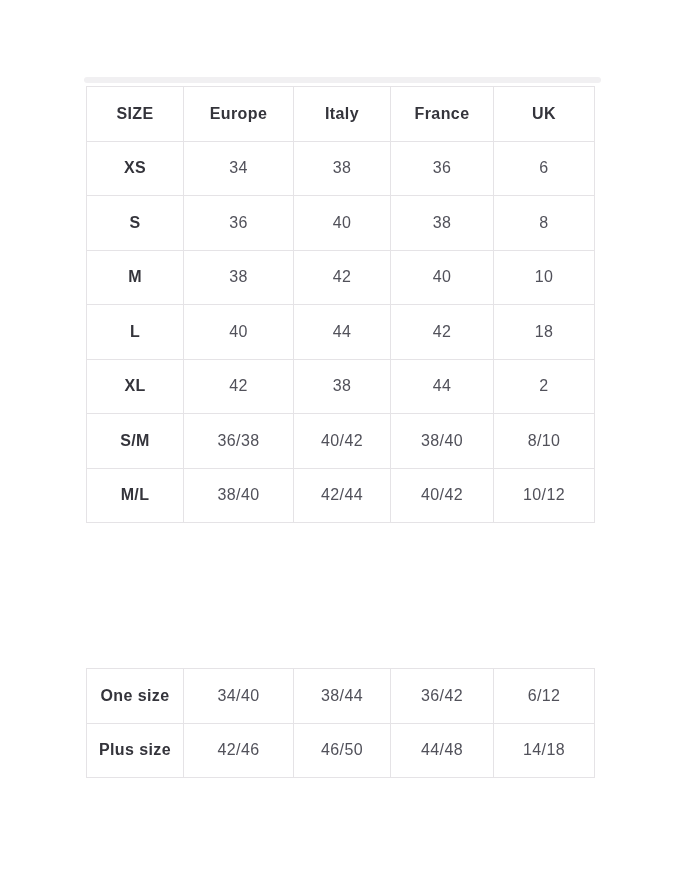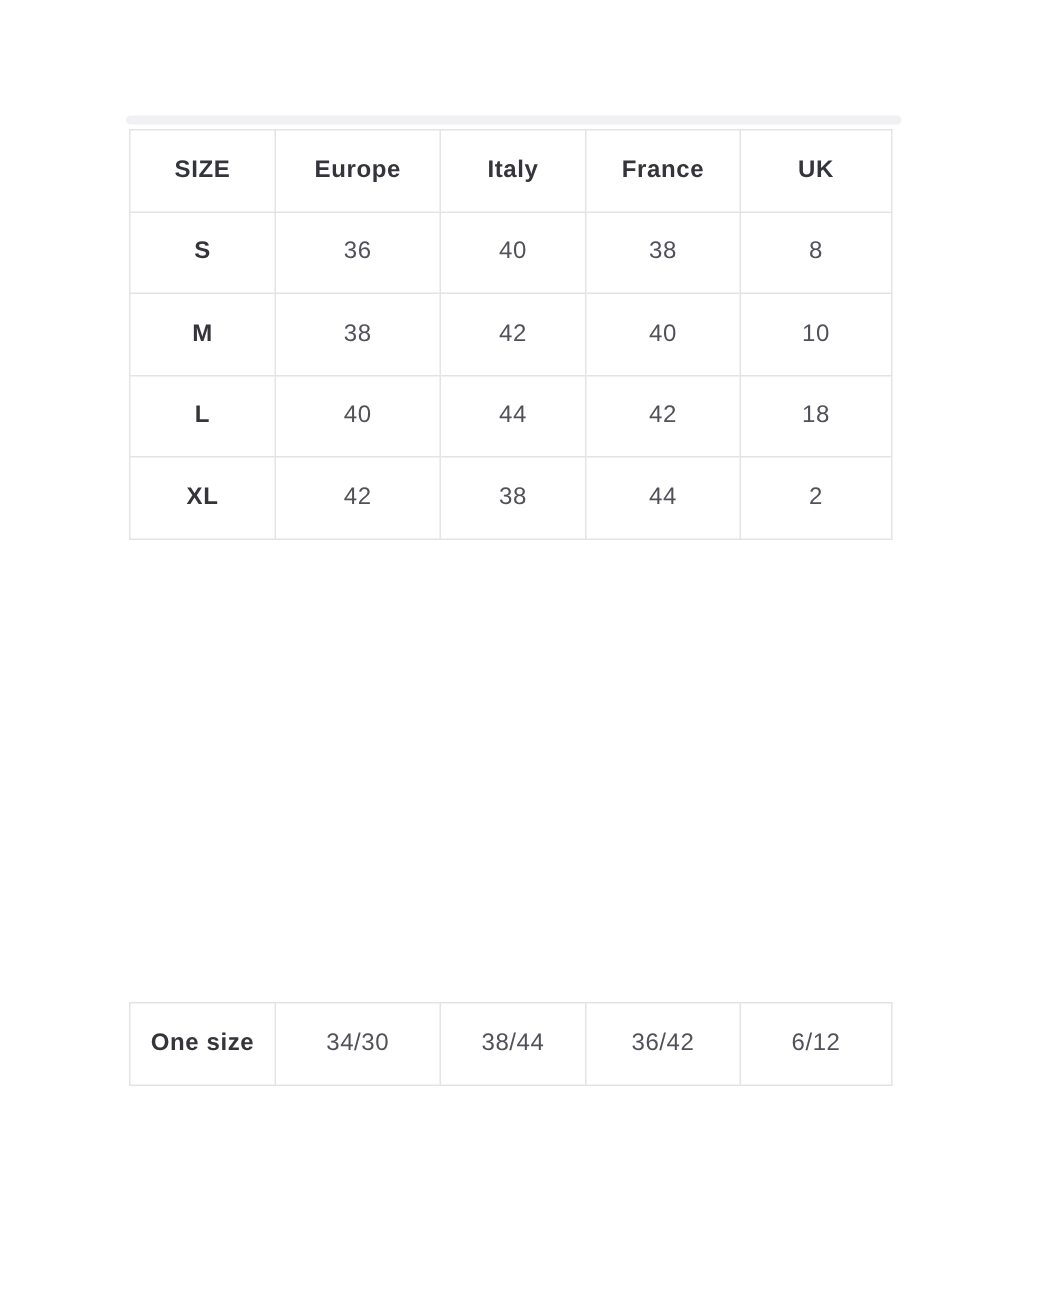--- a/index.html
+++ b/index.html
@@ -77,20 +77,27 @@
       <tr>
         <th>SIZE</th>
         <th>Europe</th>
         <th>Italy</th>
         <th>France</th>
         <th>UK</th>
       </tr>
     </thead>
     <tbody>
       <tr>
+        <th>XS</th>
+        <td>34</td>
+        <td>38</td>
+        <td>36</td>
+        <td>6</td>
+      </tr>
+      <tr>
         <th>S</th>
         <td>36</td>
         <td>40</td>
         <td>38</td>
         <td>8</td>
       </tr>
       <tr>
         <th>M</th>
         <td>38</td>
         <td>42</td>
@@ -104,35 +111,56 @@
         <td>42</td>
         <td>18</td>
       </tr>
       <tr>
         <th>XL</th>
         <td>42</td>
         <td>38</td>
         <td>44</td>
         <td>2</td>
       </tr>
+      <tr>
+        <th>S/M</th>
+        <td>36/38</td>
+        <td>40/42</td>
+        <td>38/40</td>
+        <td>8/10</td>
+      </tr>
+      <tr>
+        <th>M/L</th>
+        <td>38/40</td>
+        <td>42/44</td>
+        <td>40/42</td>
+        <td>10/12</td>
+      </tr>
     </tbody>
   </table>
 
   <table class="size-table secondary">
     <colgroup>
       <col class="col-size">
         <col class="col-europe">
         <col class="col-italy">
         <col class="col-france">
         <col class="col-uk">
     </colgroup>
     <tbody>
       <tr>
         <th>One size</th>
-        <td>34/30</td>
+        <td>34/40</td>
         <td>38/44</td>
         <td>36/42</td>
         <td>6/12</td>
+      </tr>
+      <tr>
+        <th>Plus size</th>
+        <td>42/46</td>
+        <td>46/50</td>
+        <td>44/48</td>
+        <td>14/18</td>
       </tr>
     </tbody>
   </table>
 
 </div>
 
 </body></html>

